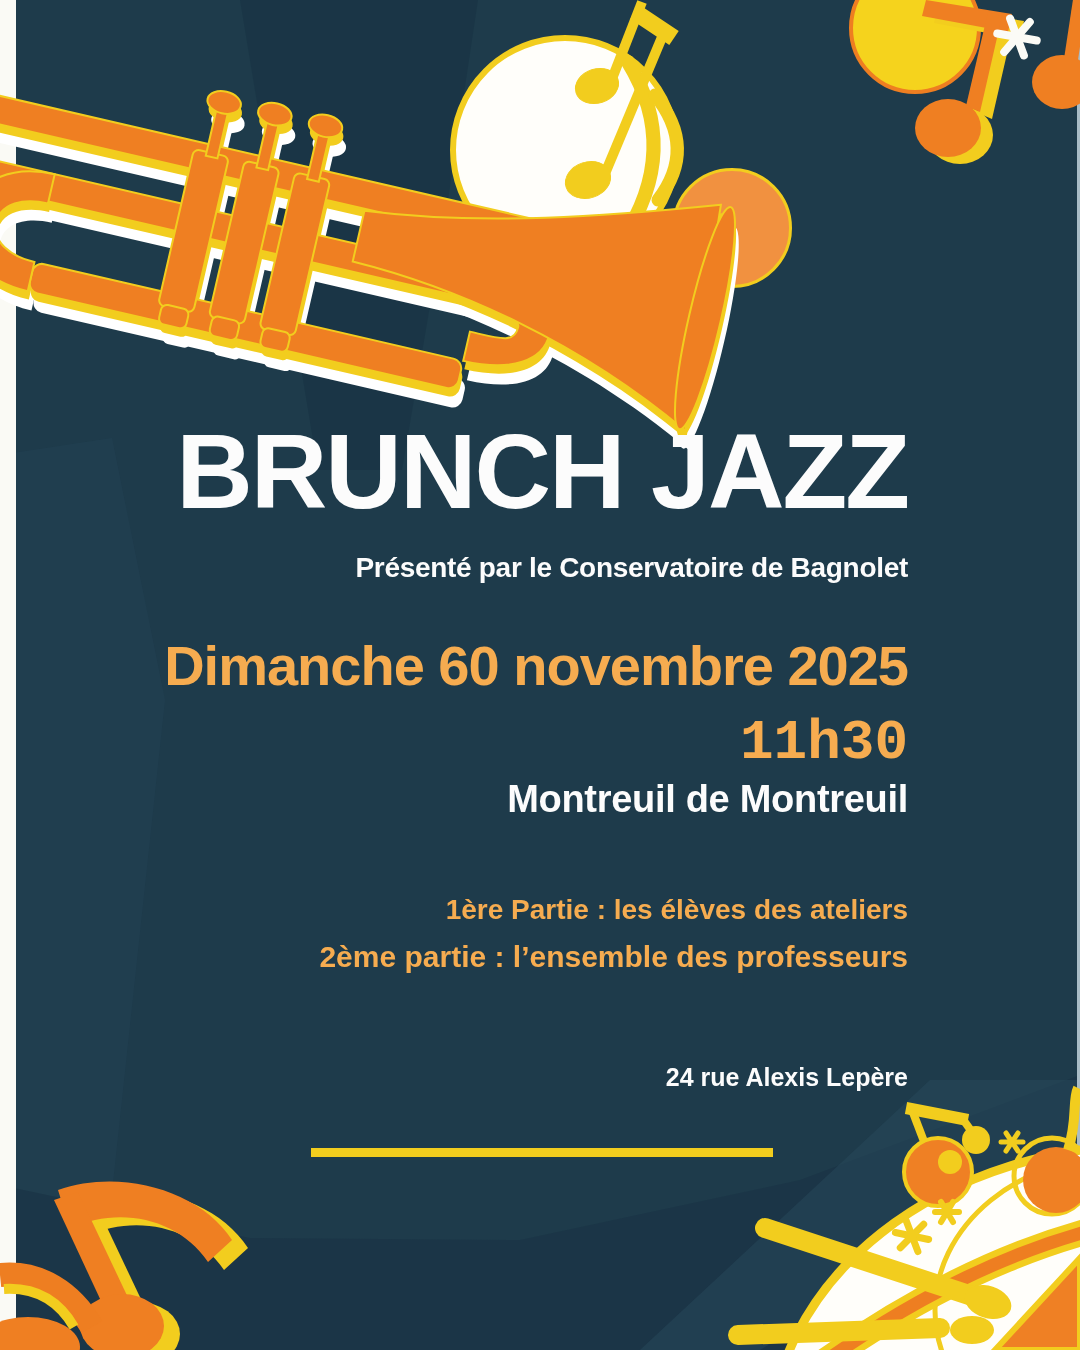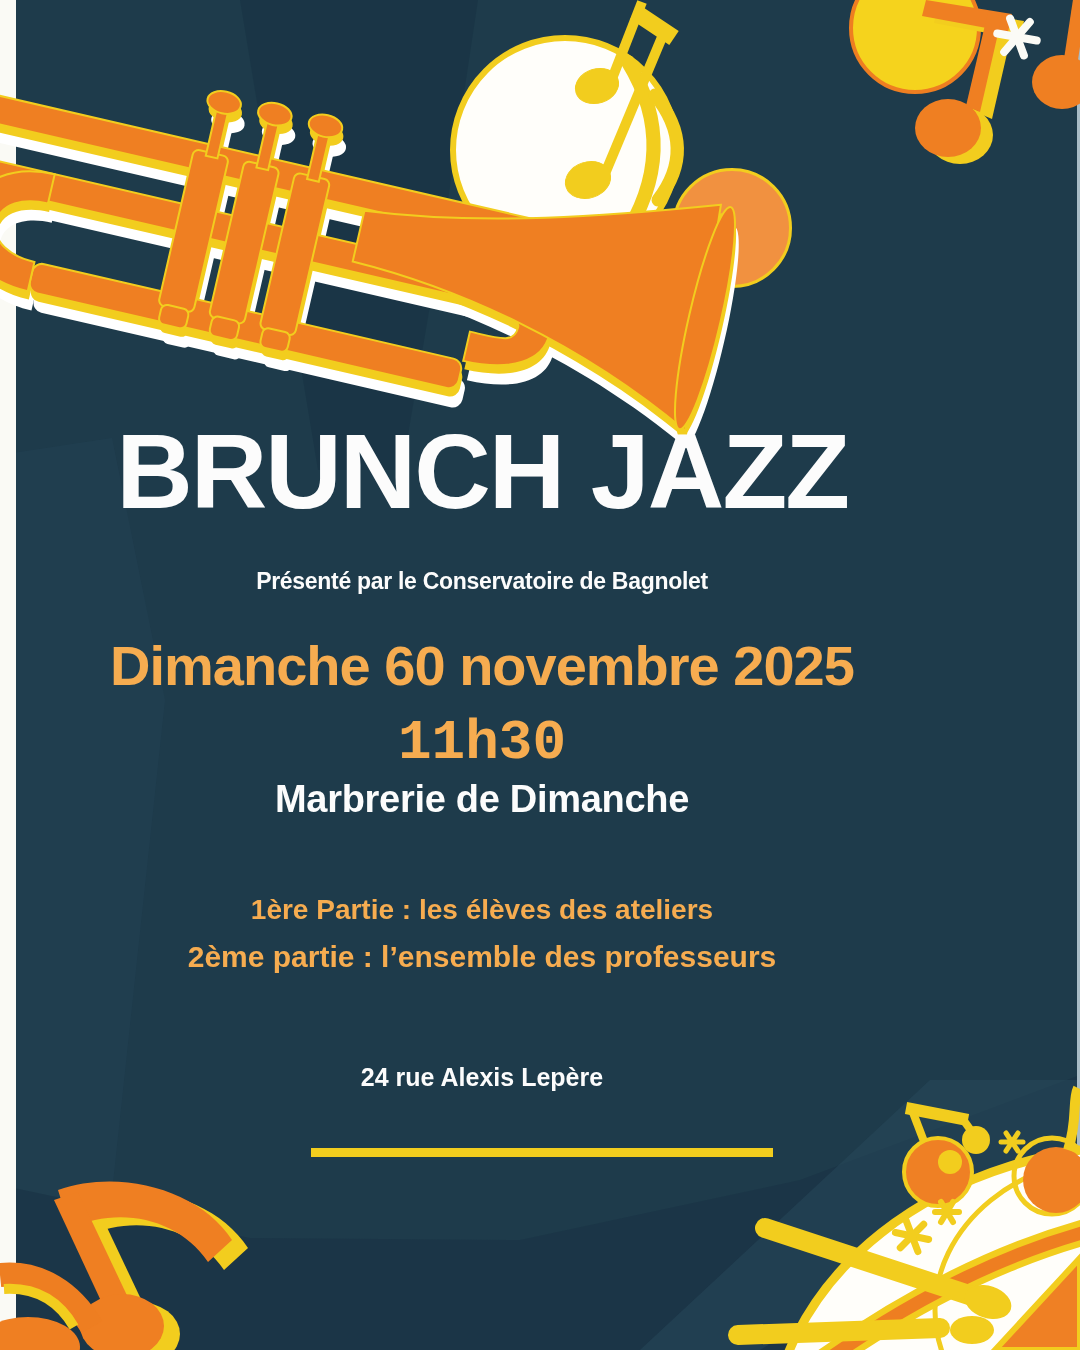--- a/index.html
+++ b/index.html
@@ -16,23 +16,23 @@
   #bg-bottom-swoosh{background:var(--background-dark,#1A3546);
     clip-path:polygon(0 1185px,250px 1238px,520px 1240px,800px 1180px,1080px 1075px,1080px 1350px,0 1350px);
     opacity:.8;z-index:0;}
   #bg-cone{background:#2A4C5E;
     clip-path:polygon(930px 1080px,1080px 1080px,1080px 1160px,760px 1350px,640px 1350px);opacity:.45;z-index:1;}
   #edge-left{left:0;top:0;width:16px;height:1350px;background:#FAFAF5;z-index:2;}
   #edge-right{right:0;top:0;width:3px;height:1350px;background:#A9BCC6;z-index:1;}
   
   .deco{position:absolute;z-index:3;pointer-events:none;}
   
-  .txt{position:absolute;left:0;width:908px;text-align:center;font-weight:bold;z-index:10;padding-left:28px;}
+  .txt{position:absolute;left:0;width:908px;text-align:right;font-weight:bold;z-index:10;}
   #title{top:418px;font-size:106px;letter-spacing:-2px;line-height:1;color:var(--white,#FCFCFC);}
-  #subtitle{top:552px;font-size:23px;letter-spacing:-.3px;color:var(--white,#FCFCFC);margin-top:16px;}
+  #subtitle{top:552px;font-size:28px;letter-spacing:-.3px;color:var(--white,#FCFCFC);}
   #date-line{top:633px;font-size:56px;letter-spacing:-1px;color:var(--orange-text,#F6AC50);}
   #time-line{top:711px;font-size:56px;color:var(--orange-text,#F6AC50);font-family:Liberation Mono, monospace;}
   #venue{top:778px;font-size:38px;letter-spacing:-.3px;color:var(--white,#FCFCFC);}
   #program-1{top:894px;font-size:28px;color:var(--orange-text,#F6AC50);}
   #program-2{top:940px;font-size:30px;color:var(--orange-text,#F6AC50);}
   #address{top:1063px;font-size:25px;color:var(--white,#FCFCFC);}
   #divider{position:absolute;left:311px;top:1148px;width:462px;height:9px;
     background:var(--yellow,#F2CD1E);z-index:10;}
 </style>
 </head>
@@ -180,17 +180,17 @@
         <path d="M-9,-14 L9,14"></path>
         <path d="M-9,14 L9,-14"></path>
       </g>
   </g>
 </svg>
 
 <div class="txt" id="title">BRUNCH JAZZ</div>
 <div class="txt" id="subtitle">Présenté par le Conservatoire de Bagnolet</div>
 <div class="txt" id="date-line">Dimanche 60 novembre 2025</div>
 <div class="txt" id="time-line">11h30</div>
-<div class="txt" id="venue">Marbrerie de Dimanche</div>
+<div class="txt" id="venue">Montreuil de Montreuil</div>
 <div class="txt" id="program-1">1ère Partie : les élèves des ateliers</div>
 <div class="txt" id="program-2">2ème partie : l’ensemble des professeurs</div>
 <div class="txt" id="address">24 rue Alexis Lepère</div>
 <div id="divider"></div>
 
 </body></html>

